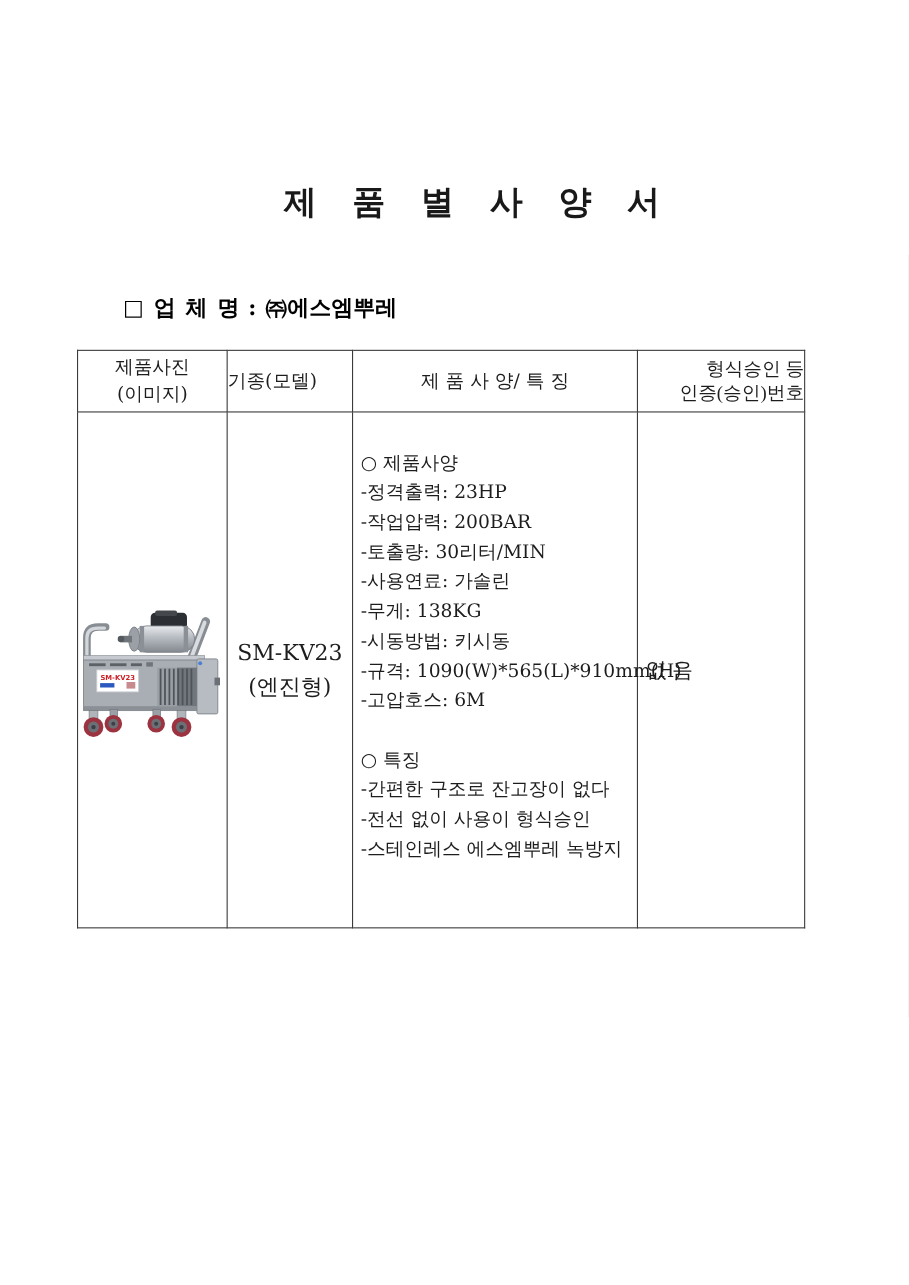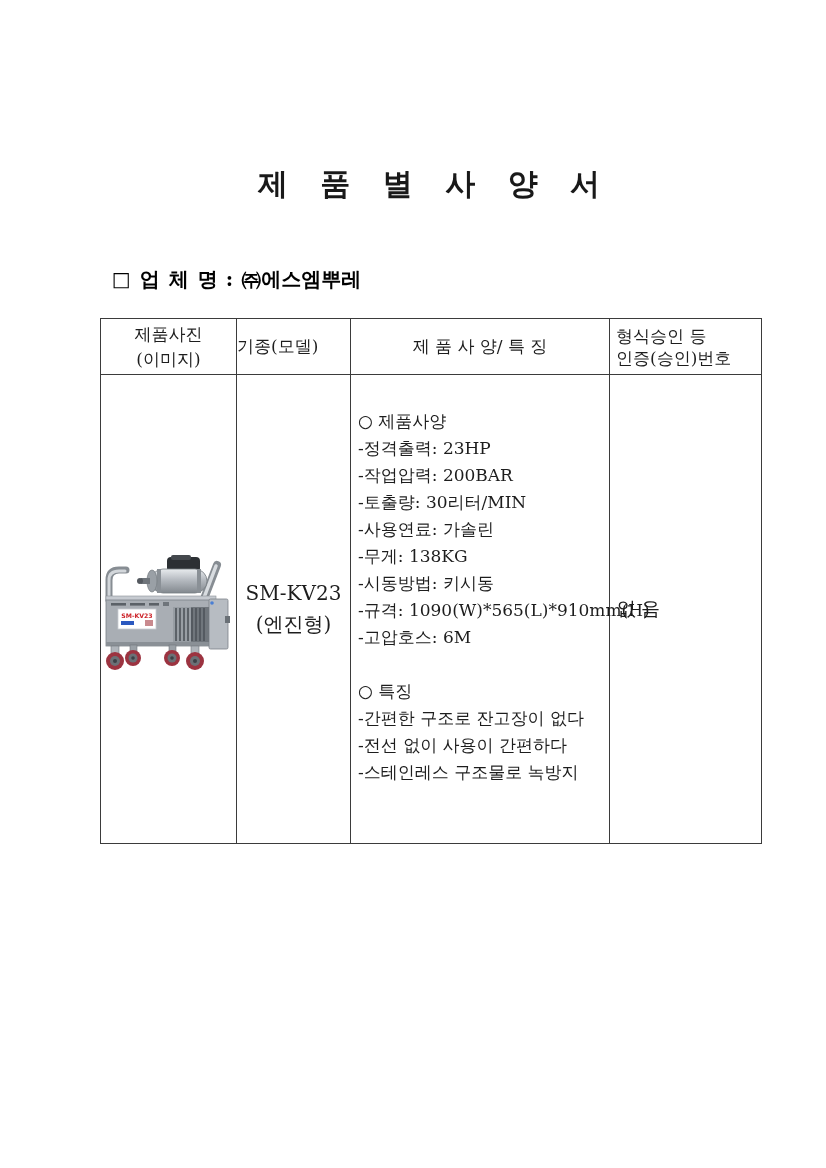--- a/index.html
+++ b/index.html
@@ -25,37 +25,37 @@
     font-size:20px; font-weight:bold; color:#000000;
     white-space:pre;
   }
   .info-line .box { display:inline-block; margin-right:9px; font-weight:normal; }
   .info-line .lbl { display:inline-block; min-width:80px; letter-spacing:1px; }
   .info-line .colon { display:inline-block; margin:0 8px 0 6px; }
   #company-line { top:242px; }
   #product-line { top:279px; }
 
   table.spec-table {
-    position:absolute; left:100px; top:318px;
+    position:absolute; left:70px; top:318px;
     width:661px;
     border-collapse:collapse; table-layout:fixed;
     font-family:"DejaVu Serif","Liberation Serif",serif;
   }
   .spec-table th, .spec-table td {
     border:1px solid #3b3b3b;
     font-weight:normal;
     padding:0;
     color:#1d1d1d;
   }
   .spec-table th { height:55px; font-size:17px; }
   .spec-table td { height:435px; vertical-align:middle;margin-top:22px; }
   th.h-photo { text-align:center; line-height:25px; }
   th.h-model { text-align:left; }
   th.h-spec  { white-space:pre; }
-  th.h-appr  { text-align:left; padding-left:6px; line-height:22px; }
+  th.h-appr  { text-align:right; padding-left:6px; line-height:22px;font-family:Liberation Serif, serif; }
   td.c-photo { text-align:center; }
   td.c-model { text-align:center; font-size:20px; line-height:31px; }
   td.c-spec  { vertical-align:top; padding:33px 2px 0 7px; font-size:17px; }
   td.c-spec .line { line-height:27px; white-space:pre; }
   td.c-spec .features { margin-top:27px; }
   td.c-appr  { font-size:19px; padding-left:7px; letter-spacing:5px; }
   .machine-wrap { display:inline-block; transform:translateY(6px); }
 </style>
 </head>
 <body>
@@ -184,22 +184,22 @@
           <div class="line">-토출량: 30리터/MIN</div>
           <div class="line">-사용연료: 가솔린</div>
           <div class="line">-무게: 138KG</div>
           <div class="line">-시동방법: 키시동</div>
           <div class="line">-규격: 1090(W)*565(L)*910mm(H)</div>
           <div class="line">-고압호스: 6M</div>
         </div>
         <div class="features">
           <div class="line">○ 특징</div>
           <div class="line">-간편한 구조로 잔고장이 없다</div>
-          <div class="line">-전선 없이 사용이 간편하다</div>
-          <div class="line">-스테인레스 구조물로 녹방지</div>
+          <div class="line">-전선 없이 사용이 형식승인</div>
+          <div class="line">-스테인레스 에스엠뿌레 녹방지</div>
         </div>
       </td>
       <td class="c-appr">없음</td>
     </tr>
   </tbody>
     </table>
 
 </div>
 
 </body></html>

